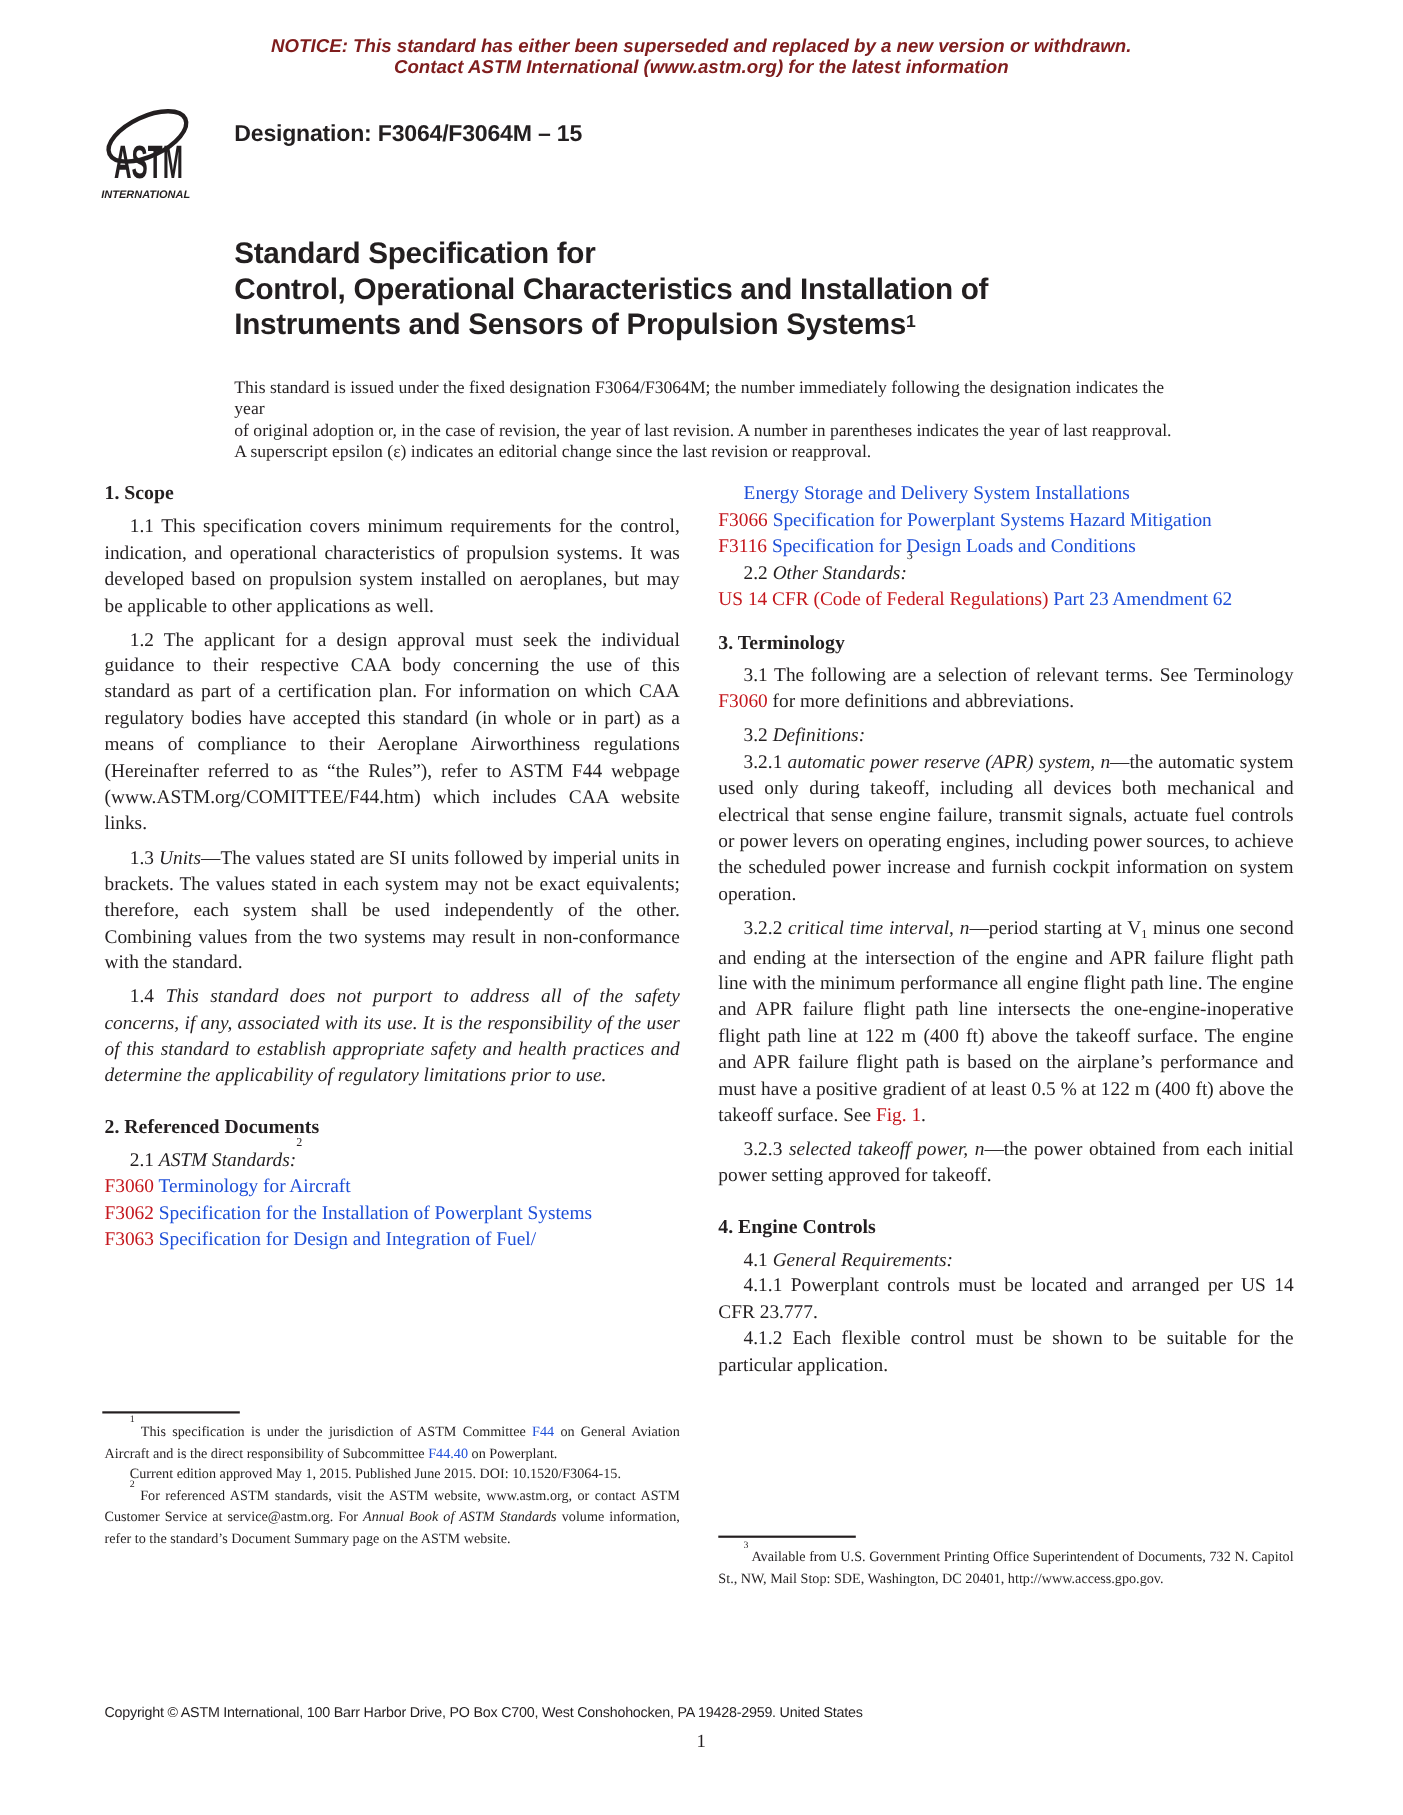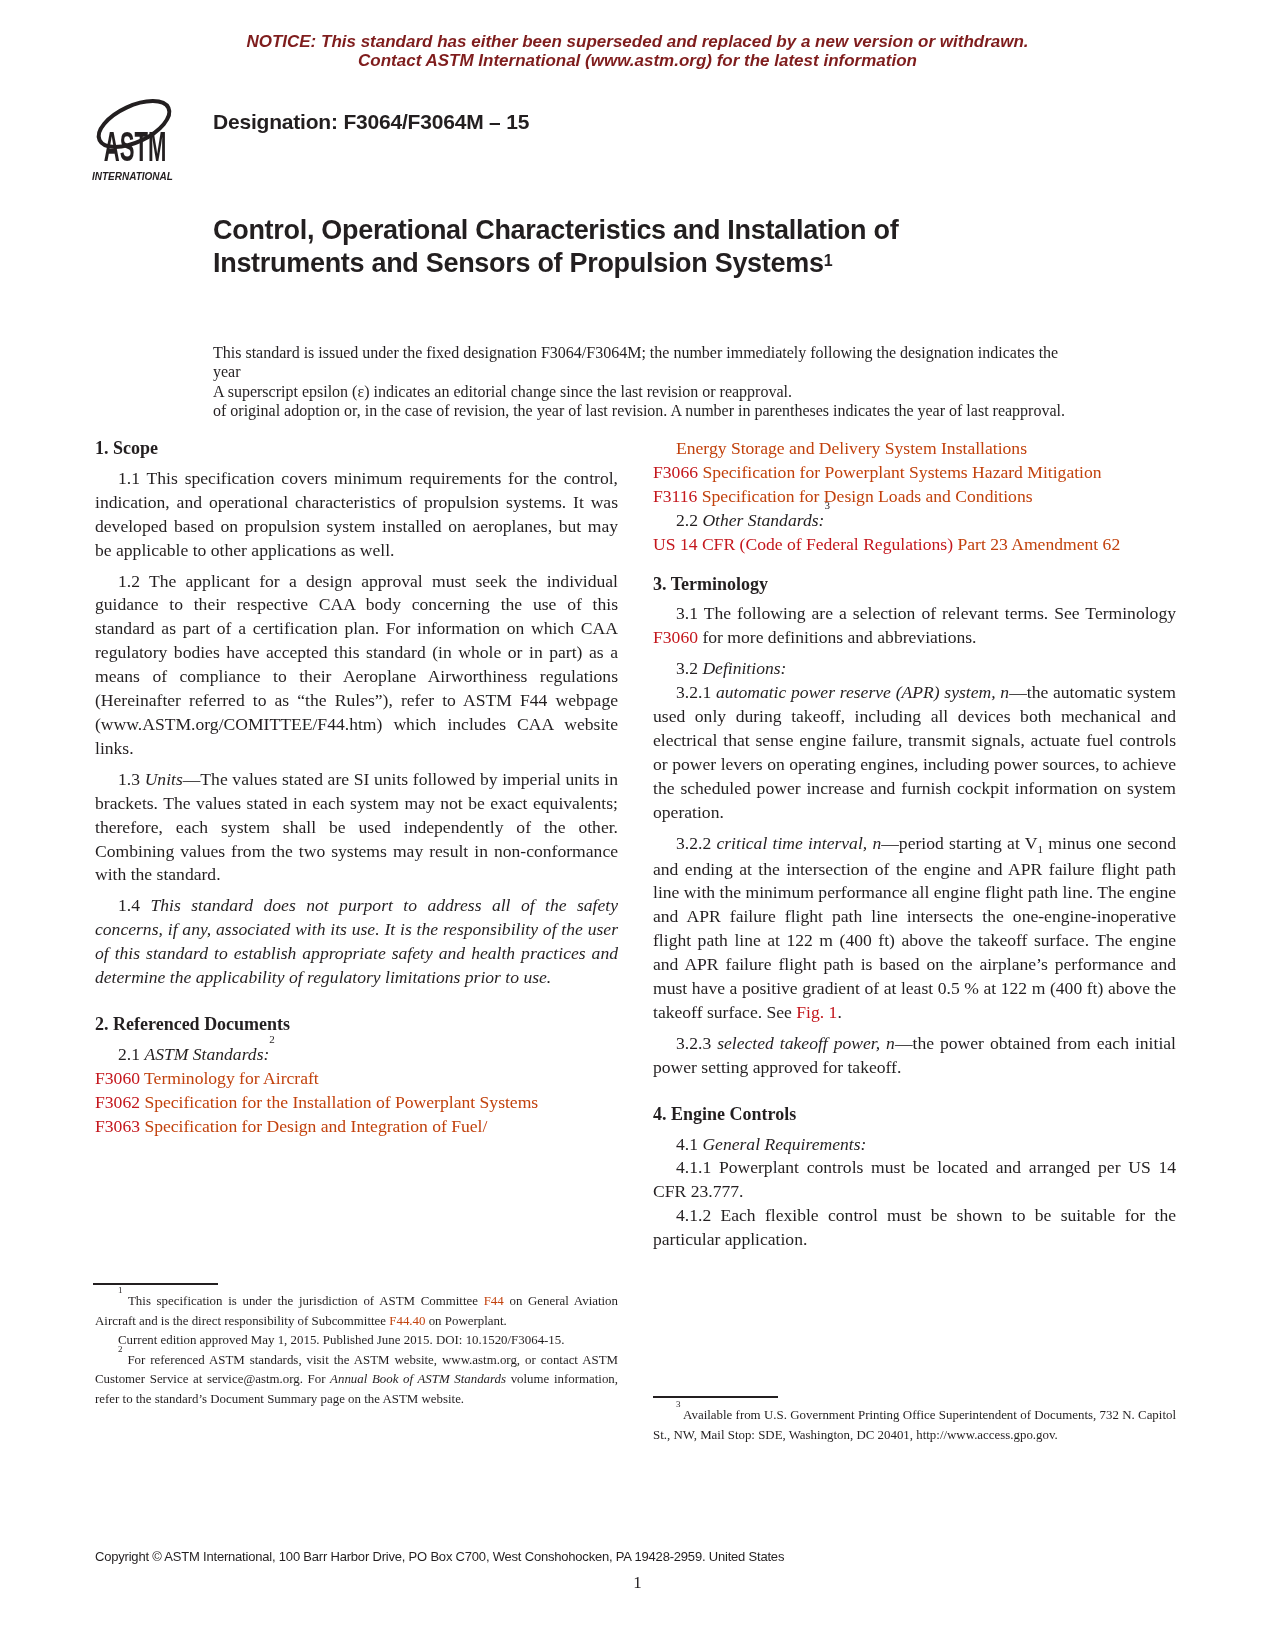--- a/index.html
+++ b/index.html
@@ -1,20 +1,20 @@
 <!DOCTYPE html>
 <html><head>
 <meta charset="utf-8">
 <style>
   html, body { margin: 0; padding: 0; background: #ffffff; }
   body { width: 1275px; height: 1650px; position: relative; overflow: hidden; color: #231f20; }
   .serif { font-family: "Liberation Serif", "DejaVu Serif", serif; }
   .sans { font-family: "Liberation Sans", "DejaVu Sans", sans-serif; }
   .red { color: #c4161c; }
-  .blue { color: #c2410c; }
+  .blue { color: #1d4ed8; }
   .notice-red { color: #7f1d1d; font-style: italic; }
 
   #notice { position: absolute; left: 0; top: 32px; width: 1275px; text-align: center; font-size: 17px; font-weight: bold; line-height: 19px; }
   #logo { position: absolute; left: 92px; top: 84px; width: 108px; height: 100px; text-align: right; }
   #designation { position: absolute; left: 213px; top: 110px; font-size: 21px; font-weight: bold; letter-spacing: -0.2px; }
   #title { position: absolute; left: 213px; top: 214px; font-size: 27px; font-weight: bold; line-height: 32.5px; letter-spacing: -0.3px; }
   #title sup { font-size: 16px; vertical-align: top; position: relative; top: -2px; }
   #preamble { position: absolute; left: 213px; top: 343px; width: 860px; font-size: 16px; line-height: 19.3px; }
 
   .col { position: absolute; font-size: 17.6px; line-height: 23.9px; text-align: justify; }
@@ -55,28 +55,29 @@
   <svg width="108" height="100" viewBox="0 0 108 100">
     <ellipse cx="42" cy="40" rx="38" ry="18" fill="none" stroke="#231f20" stroke-width="4" transform="rotate(-25 42 40)"></ellipse>
     <text x="18" y="62" font-family="Liberation Sans, sans-serif" font-weight="bold" font-size="34" fill="#231f20" transform="scale(0.65,1.25)">ASTM</text>
     <text x="0" y="96" font-family="Liberation Sans, sans-serif" font-weight="bold" font-style="italic" font-size="10" fill="#231f20">INTERNATIONAL</text>
   </svg>
 </div>
 
 <div id="designation" class="sans">Designation: F3064/F3064M – 15</div>
 
 <div id="title" class="sans">
+  <div>Standard Specification for</div>
   <div>Control, Operational Characteristics and Installation of</div>
   <div><span>Instruments and Sensors of Propulsion Systems</span><sup>1</sup></div>
 </div>
 
 <div id="preamble" class="serif">
   <div>This standard is issued under the fixed designation F3064/F3064M; the number immediately following the designation indicates the year</div>
+  <div>of original adoption or, in the case of revision, the year of last revision. A number in parentheses indicates the year of last reapproval.</div>
   <div>A superscript epsilon (ε) indicates an editorial change since the last revision or reapproval.</div>
-  <div>of original adoption or, in the case of revision, the year of last revision. A number in parentheses indicates the year of last reapproval.</div>
 </div>
 
 <div id="col-left" class="col serif">
   <div class="h">1.  Scope</div>
   <p class="p">1.1  This specification covers minimum requirements for the control, indication, and operational characteristics of propulsion systems. It was developed based on propulsion system installed on aeroplanes, but may be applicable to other applications as well.</p>
   <p class="p">1.2 The applicant for a design approval must seek the individual guidance to their respective CAA body concerning the use of this standard as part of a certification plan. For information on which CAA regulatory bodies have accepted this standard (in whole or in part) as a means of compliance to their Aeroplane Airworthiness regulations (Hereinafter referred to as “the Rules”), refer to ASTM F44 webpage (www.ASTM.org/COMITTEE/F44.htm) which includes CAA website links.</p>
   <p class="p"><span>1.3 </span><span class="i">Units</span><span>—The values stated are SI units followed by imperial units in brackets. The values stated in each system may not be exact equivalents; therefore, each system shall be used independently of the other. Combining values from the two systems may result in non-conformance with the standard.</span></p>
   <p class="p"><span>1.4 </span><span class="i">This standard does not purport to address all of the safety concerns, if any, associated with its use. It is the responsibility of the user of this standard to establish appropriate safety and health practices and determine the applicability of regulatory limitations prior to use.</span></p>
   <div class="gap-h"></div>
   <div class="h">2.  Referenced Documents</div>

